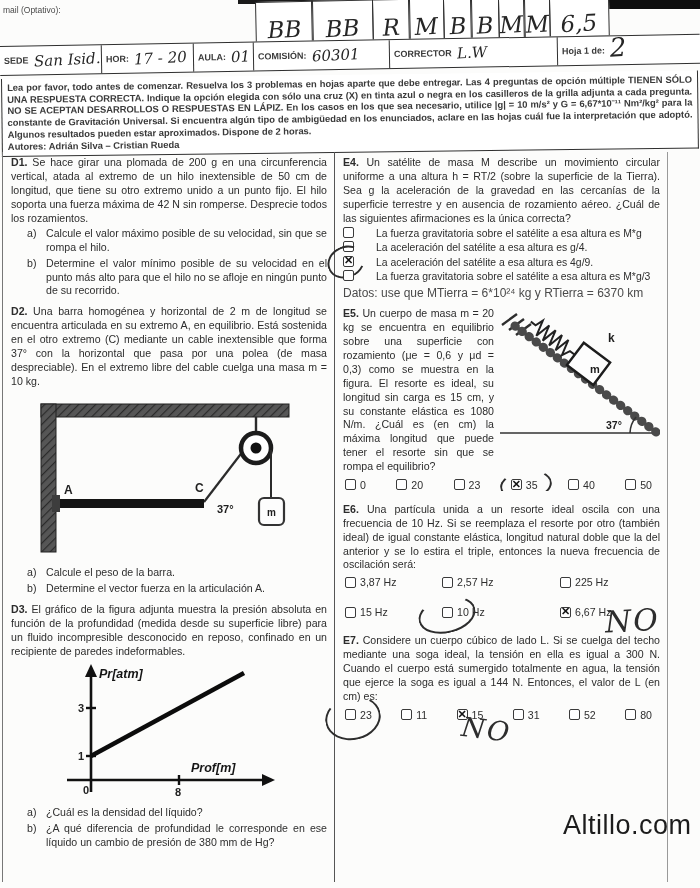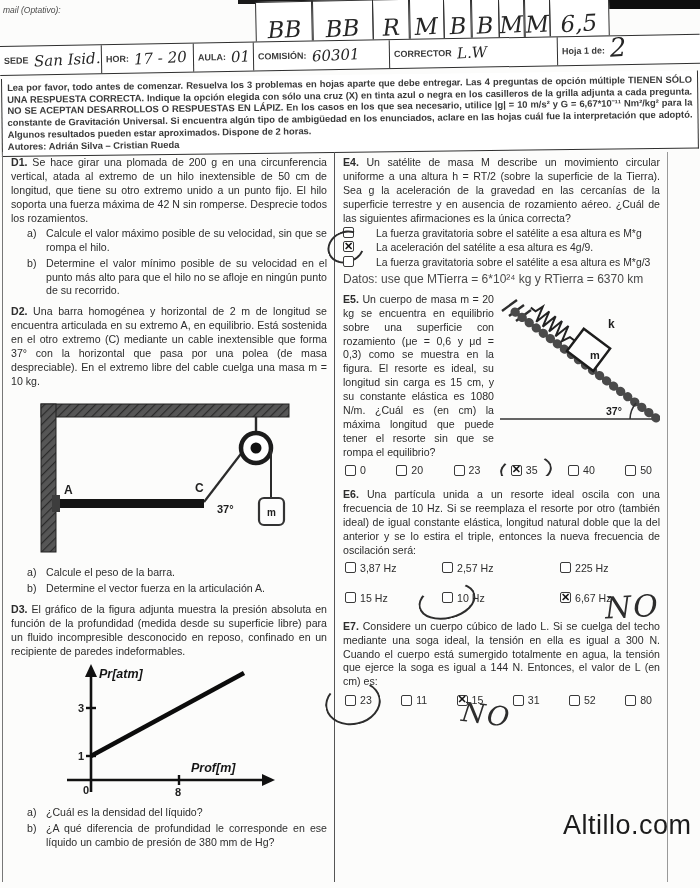--- a/index.html
+++ b/index.html
@@ -7,21 +7,21 @@
   body {
     width:700px; height:888px; overflow:hidden; position:relative;
     background:#fcfcfb; color:#2e2e2e;
     font-family:"Liberation Sans", sans-serif;
   }
   .scan-corner { position:absolute; top:0; right:0; width:158px; height:9px; background:#0e0e0e; }
   .scan-line   { position:absolute; top:0; left:238px; width:305px; height:4px; background:#1a1a1a; }
 
   
   header { position:absolute; top:0; left:0; width:700px; height:150px; }
-  .optlabel { position:absolute; top:5px; left:3px; font-size:8.5px; color:#4a4a4a;font-style:italic; }
+  .optlabel { position:absolute; top:5px; left:3px; font-size:8.5px; color:#4a4a4a; }
   .grade-grid { position:absolute; left:256px; top:2px; display:flex; height:42px;
                 transform:rotate(-1.2deg); transform-origin:left top; background:#fff; }
   .gcell { border:1.5px solid #2f2f2f; margin-left:-1.5px; display:flex; align-items:flex-end;
            justify-content:center; padding-bottom:1px; }
   .hand { font-family:"DejaVu Serif", serif; font-style:italic; color:#262626; }
   .gtxt { font-size:23px; line-height:1; transform:rotate(-2deg); }
 
   .fields-row { position:absolute; top:46px; left:0; width:700px; height:30px; display:flex;
                 border-top:1.6px solid #2f2f2f; border-bottom:1.6px solid #2f2f2f;
                 transform:rotate(-1deg); transform-origin:left center; background:#fff; }
@@ -261,20 +261,26 @@
       <p class="ptext"><span class="pid">E4.</span>
         <span>Un satélite de masa M describe un movimiento circular uniforme a una altura h = RT/2 (sobre la superficie de la Tierra). Sea g la aceleración de la gravedad en las cercanías de la superficie terrestre y en ausencia de rozamiento aéreo. ¿Cuál de las siguientes afirmaciones es la única correcta?</span></p>
 
       <div class="opt-line">
         <span class="cb">
             <span class="mark"></span>
           </span>
         <span class="otext">La fuerza gravitatoria sobre el satélite a esa altura es M*g</span>
         </div>
       <div class="opt-line">
+        <span class="cb">
+            <span class="mark"></span>
+          </span>
+        <span class="otext">La aceleración del satélite a esa altura es g/4.</span>
+        </div>
+      <div class="opt-line">
         <span class="hand-circle hc-e4"></span>
         <span class="cb">
             <span class="mark">✕</span>
           </span>
         <span class="otext">La aceleración del satélite a esa altura es 4g/9.</span>
         </div>
       <div class="opt-line">
         <span class="cb">
             <span class="mark"></span>
           </span>

